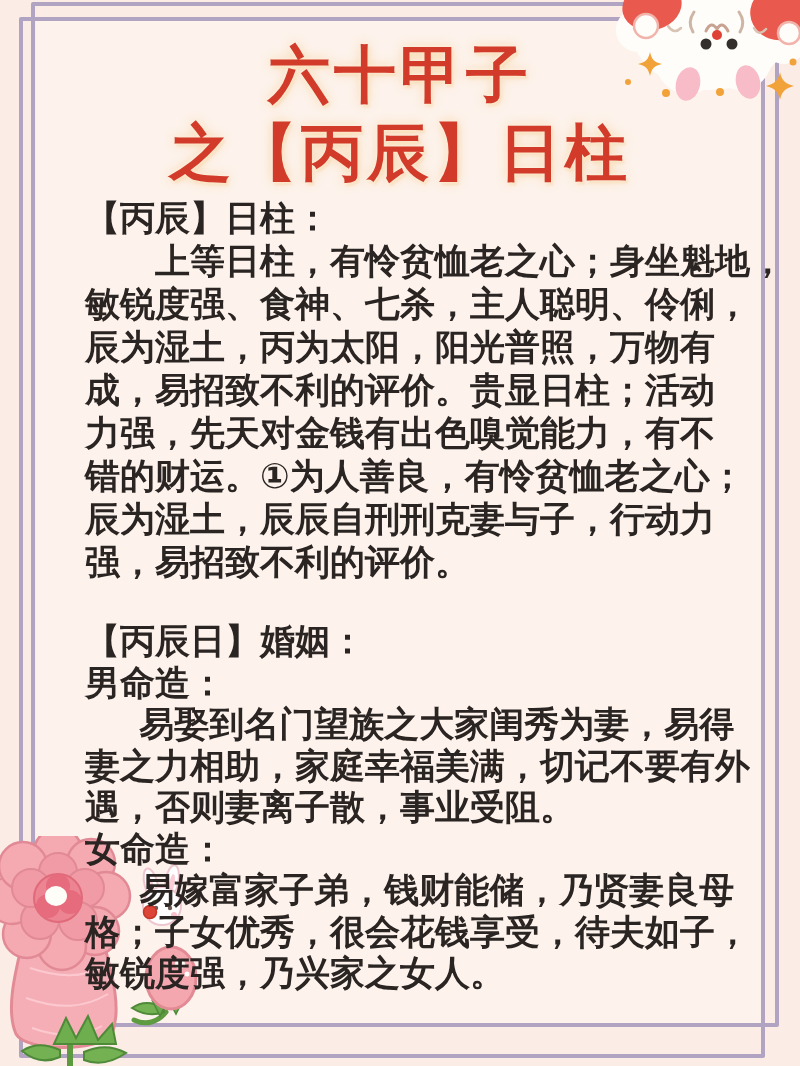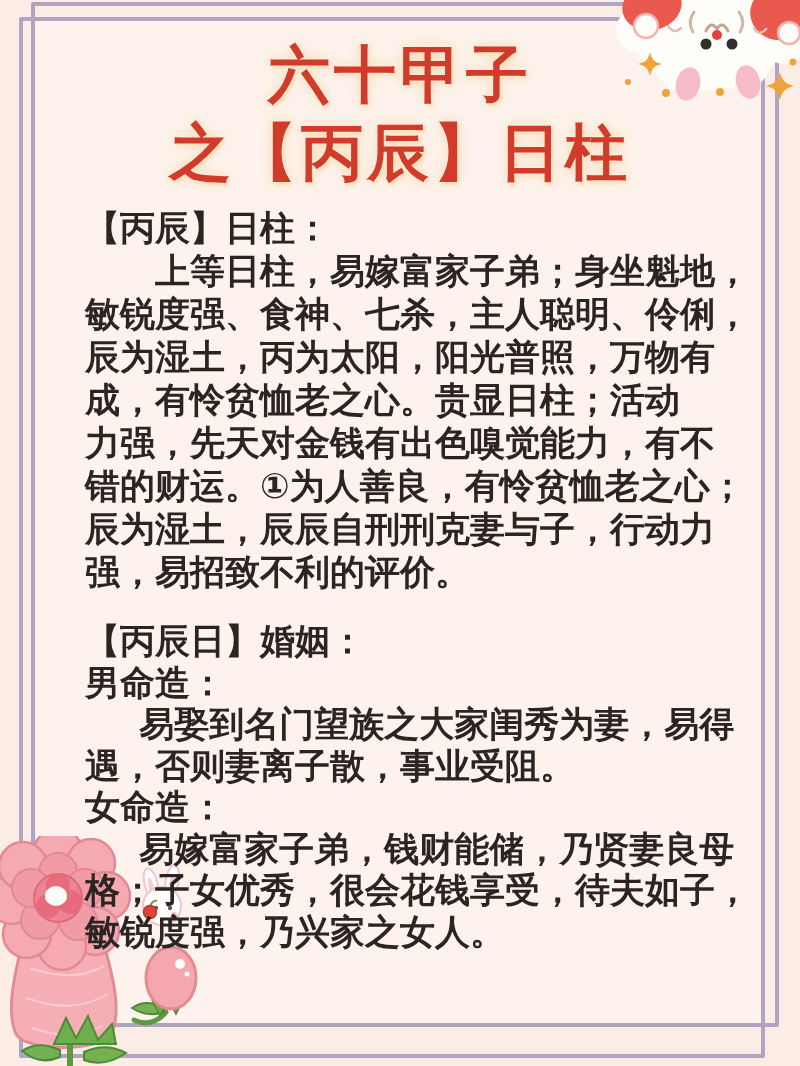--- a/index.html
+++ b/index.html
@@ -20,21 +20,21 @@
   .frame-a{left:19px;top:17px;width:746px;height:1041px;}
   .frame-b{left:31px;top:2px;width:748px;height:1025px;}
   
   .title{position:absolute;left:0;top:36px;width:800px;text-align:center;
          color:var(--title-color);font-weight:800;font-size:62px;line-height:78px;
          letter-spacing:4px;
          text-shadow:0 0 4px rgba(255,246,232,.95),0 0 12px rgba(246,205,150,.85),2px 3px 2px rgba(250,224,186,.7);}
   
   .textblock{position:absolute;left:85px;width:672px;color:var(--text-color);
              font-size:35px;line-height:43px;font-weight:700;letter-spacing:0;}
-  .block1{top:206px;}
+  .block1{top:196px;}
   .block2{top:620px;line-height:41.5px;}
   .bline{white-space:nowrap;min-height:1em;}
   .indent2{text-indent:2.0em;}
   .indent15{text-indent:1.55em;}
   .deco{position:absolute;}
   .deco-top-right{right:0;top:0;}
   .deco-bottom-left{left:0;bottom:0;}
 </style>
 </head>
 <body>
@@ -109,34 +109,35 @@
       <circle cx="58" cy="62" r="24" fill="#ec8492" stroke="#e06a7a" stroke-width="2"></circle>
       <circle cx="58" cy="50" r="12" fill="#e66b7c"></circle>
       <circle cx="70" cy="66" r="12" fill="#e66b7c"></circle>
       <circle cx="48" cy="70" r="12" fill="#e66b7c"></circle>
       <ellipse cx="56" cy="60" rx="11" ry="10" fill="#fffdf8"></ellipse>
     </g>
   </svg>
 
   <div class="textblock block1">
     <div class="bline">【丙辰】日柱：</div>
-    <div class="bline indent2">上等日柱，易嫁富家子弟；身坐魁地，</div>
+    <div class="bline indent2">上等日柱，有怜贫恤老之心；身坐魁地，</div>
     <div class="bline">敏锐度强、食神、七杀，主人聪明、伶俐，</div>
     <div class="bline">辰为湿土，丙为太阳，阳光普照，万物有</div>
-    <div class="bline">成，有怜贫恤老之心。贵显日柱；活动</div>
+    <div class="bline">成，易招致不利的评价。贵显日柱；活动</div>
     <div class="bline">力强，先天对金钱有出色嗅觉能力，有不</div>
     <div class="bline">错的财运。①为人善良，有怜贫恤老之心；</div>
     <div class="bline">辰为湿土，辰辰自刑刑克妻与子，行动力</div>
     <div class="bline">强，易招致不利的评价。</div>
   </div>
 
   <div class="textblock block2">
     <div class="bline">【丙辰日】婚姻：</div>
     <div class="bline">男命造：</div>
     <div class="bline indent15">易娶到名门望族之大家闺秀为妻，易得</div>
+    <div class="bline">妻之力相助，家庭幸福美满，切记不要有外</div>
     <div class="bline">遇，否则妻离子散，事业受阻。</div>
     <div class="bline">女命造：</div>
     <div class="bline indent15">易嫁富家子弟，钱财能储，乃贤妻良母</div>
     <div class="bline">格；子女优秀，很会花钱享受，待夫如子，</div>
     <div class="bline">敏锐度强，乃兴家之女人。</div>
   </div>
 
   <svg class="deco deco-top-right" width="192" height="122" viewBox="0 0 192 122">
     <g>
       <ellipse cx="102" cy="26" rx="80" ry="64" fill="#fffdf9"></ellipse>

